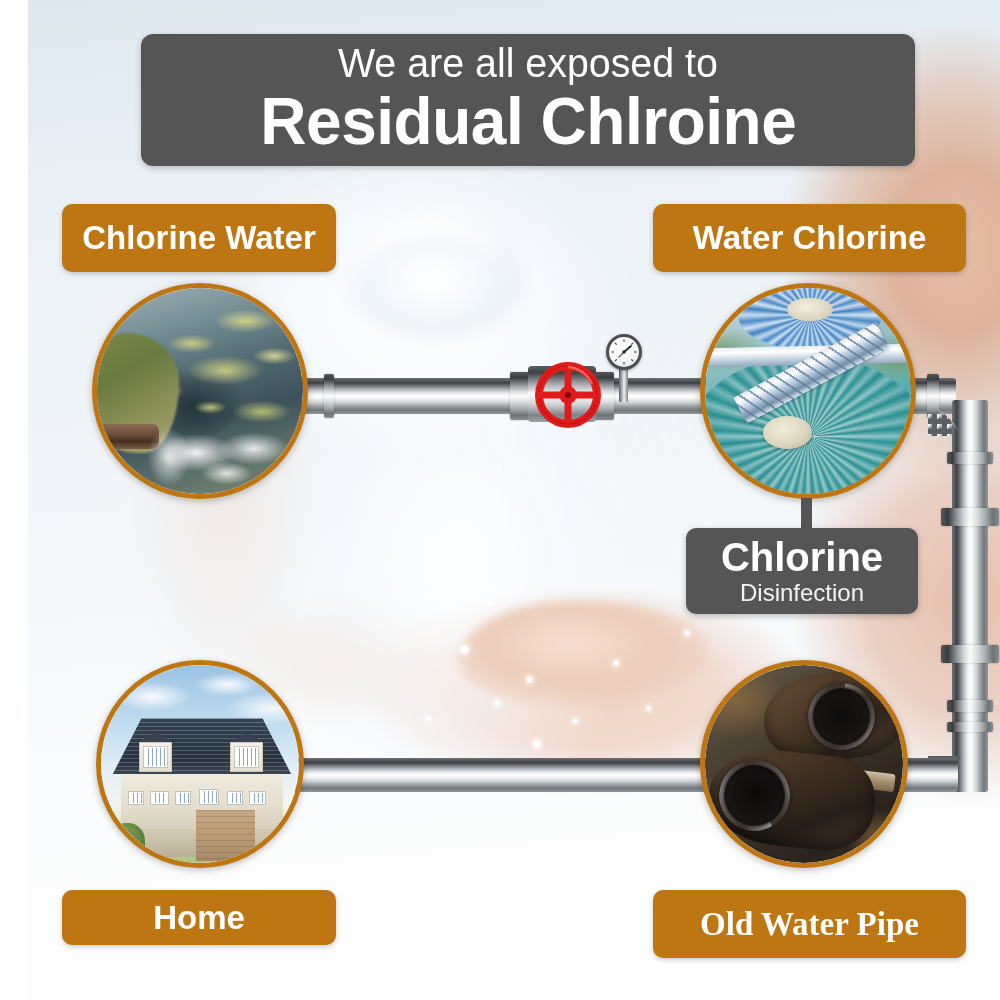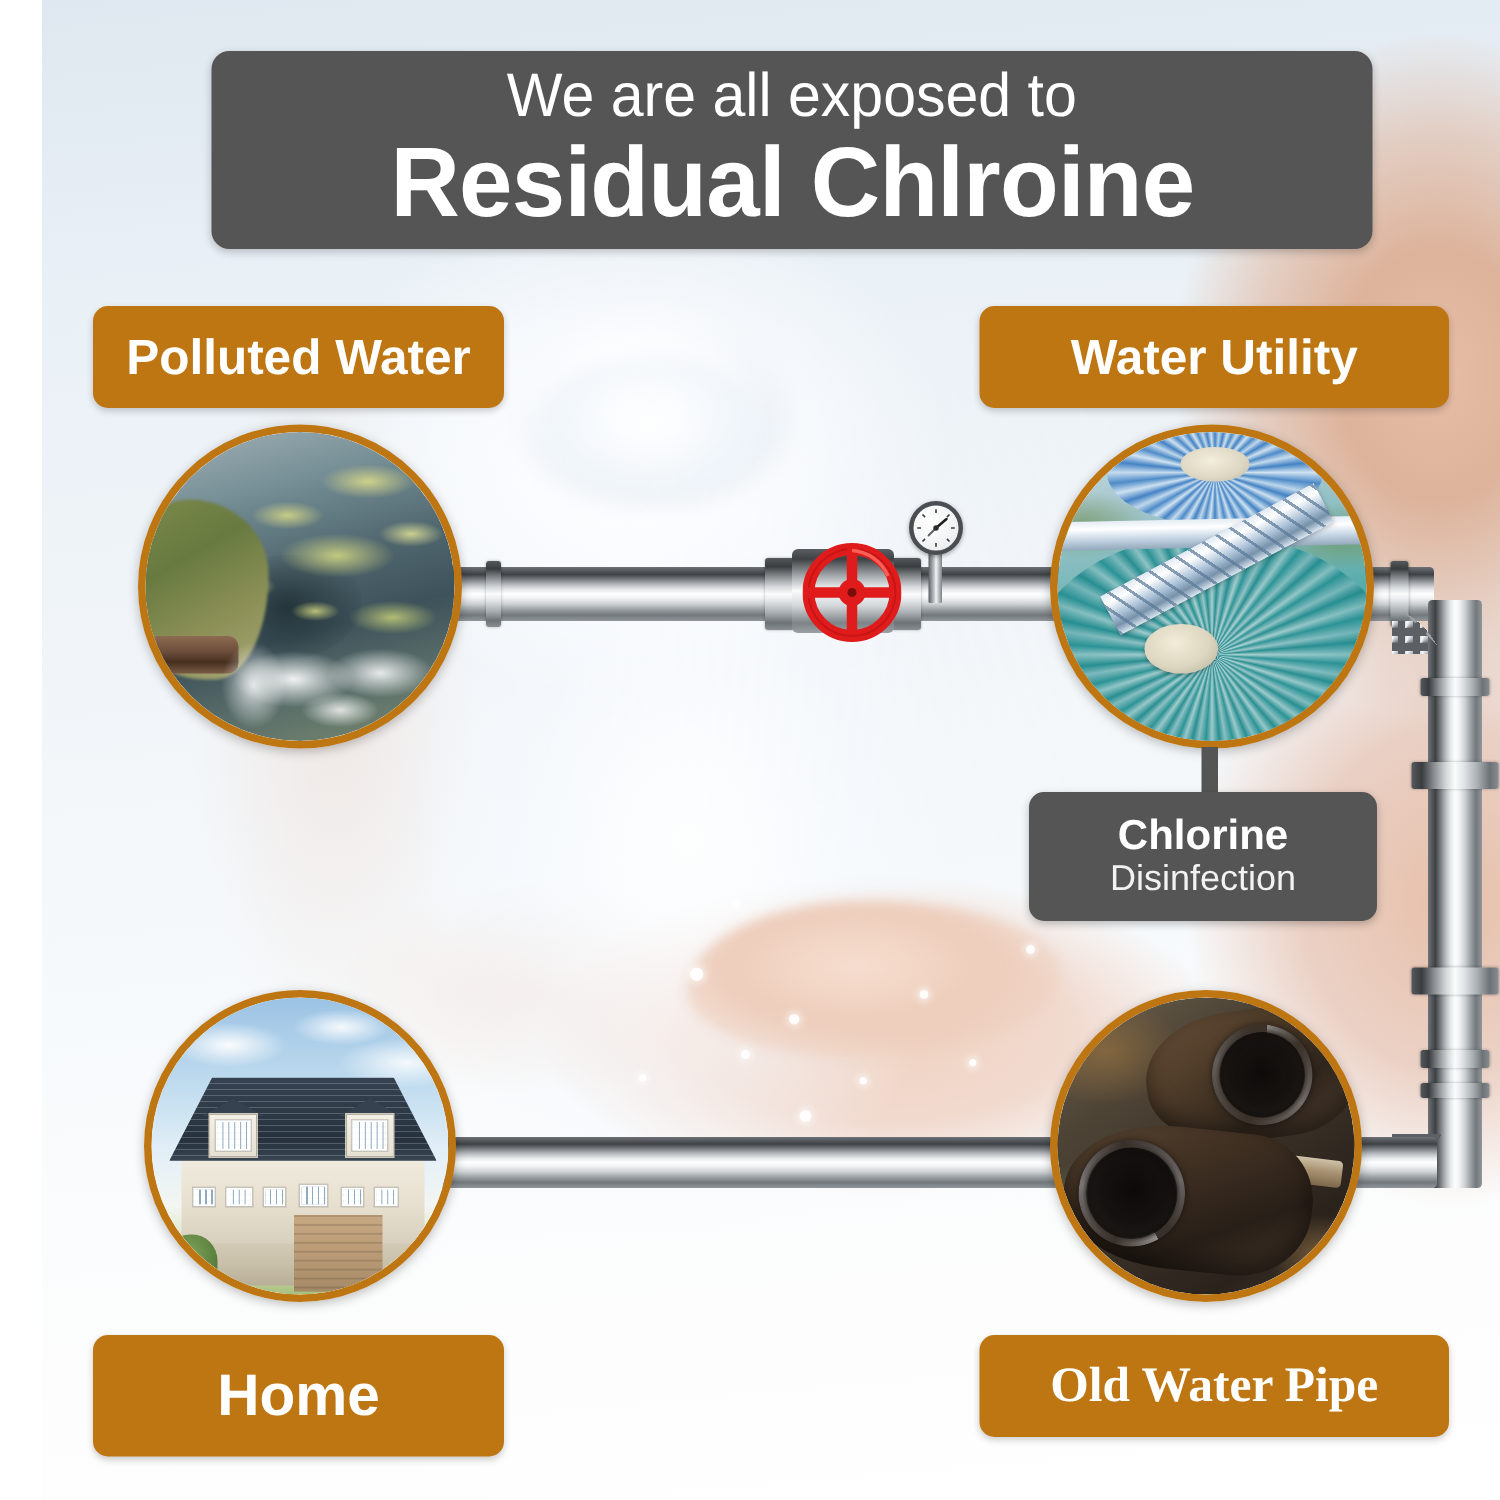--- a/index.html
+++ b/index.html
@@ -190,40 +190,40 @@
     background: #be7612;
     border-radius: 10px;
     color: #ffffff;
     font-weight: 700;
     display: flex; align-items: center; justify-content: center;
     box-shadow: 0 2px 5px rgba(0,0,0,0.2);
     text-align: center;
   }
   #pill-polluted { left: 34px;  top: 204px; width: 274px; height: 68px; font-size: 33px; }
   #pill-utility  { left: 625px; top: 204px; width: 313px; height: 68px; font-size: 33px; }
-  #pill-home     { left: 34px;  top: 890px; width: 274px; height: 81px; font-size: 39px; }
+  #pill-home     { left: 34px;  top: 890px; width: 274px; height: 55px; font-size: 33px; }
   #pill-oldpipe  { left: 625px; top: 890px; width: 313px; height: 68px; font-size: 33px; font-family: Liberation Serif, serif; }
 
   
   .callout-stem {
     position: absolute; left: 773px; top: 498px;
     width: 11px; height: 42px;
     background: #555555;
   }
   .callout-box {
     position: absolute;
     left: 658px; top: 528px; width: 232px; height: 86px;
     background: #555555;
     border-radius: 10px;
     display: flex; flex-direction: column;
     align-items: center; justify-content: center;
     box-shadow: 0 2px 6px rgba(0,0,0,0.25);
   }
   .callout-title {
-    color: #ffffff; font-size: 28px; font-weight: 700; line-height: 1.05;
+    color: #ffffff; font-size: 40px; font-weight: 700; line-height: 1.05;
   }
   .callout-sub {
     color: #f2f2f2; font-size: 24px; font-weight: 400; line-height: 1.15; margin-top: 1px;
   }
 
   
   .circle {
     position: absolute;
     border-radius: 50%;
     border: 5px solid #be7612;
@@ -581,33 +581,33 @@
       <line x1="15" y1="15" x2="10" y2="20" stroke="#5a5d61" stroke-width="1.2" stroke-linecap="round"></line>
       <circle cx="15" cy="15" r="1.8" fill="#2a2d30"></circle>
     </svg>
   </div>
 
   <div class="header-box">
     <div class="header-line1">We are all exposed to</div>
     <div class="header-line2">Residual Chlroine</div>
   </div>
 
-  <div class="pill" id="pill-polluted">Polluted Water</div>
+  <div class="pill" id="pill-polluted">Chlorine Water</div>
   <div class="circle" id="circle-polluted">
     <div class="inner">
       <div class="pw"></div>
       <div class="pw-dark"></div>
       <div class="pw-algae"></div>
       <div class="pw-bank"></div>
       <div class="pw-pipe"></div>
       <div class="pw-foam"></div>
     </div>
   </div>
 
-  <div class="pill" id="pill-utility">Water Utility</div>
+  <div class="pill" id="pill-utility">Water Chlorine</div>
   <div class="circle" id="circle-utility">
     <div class="inner">
       <div class="wt"></div>
       <div class="wt-grass"></div>
       <div class="wt-tank-top"></div>
       <div class="wt-tank-top-hub"></div>
       <div class="wt-tank-main"></div>
       <div class="wt-water-tint"></div>
       <div class="wt-walk"></div>
       <div class="wt-bridge"></div>

